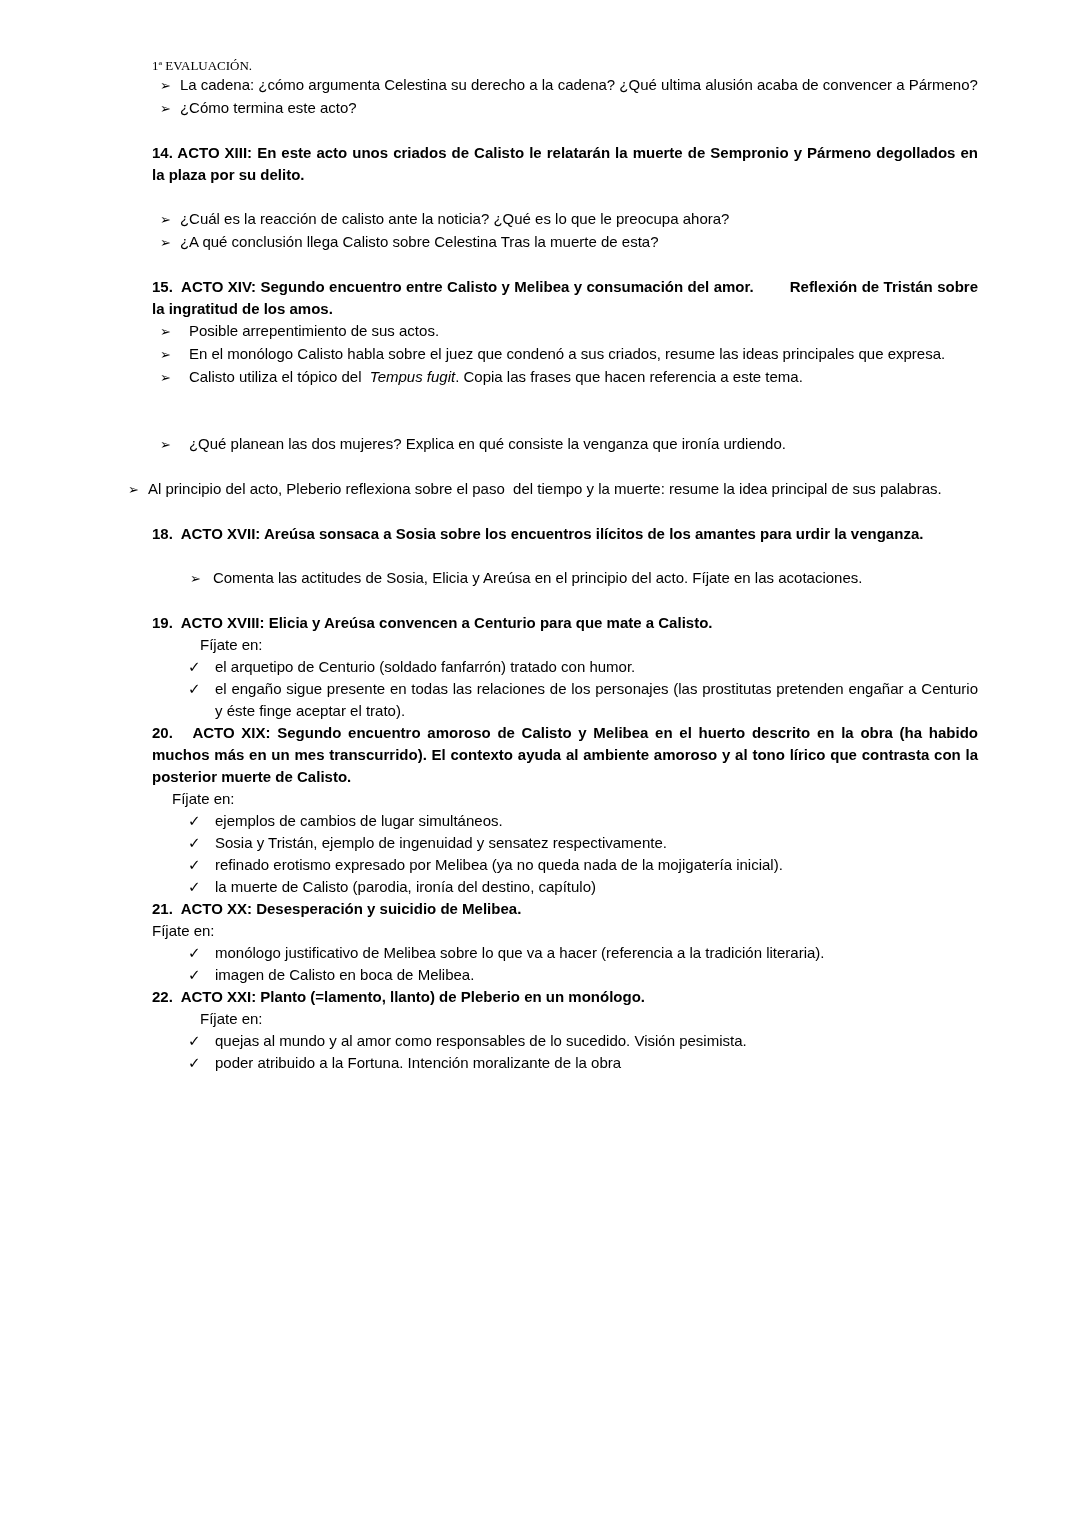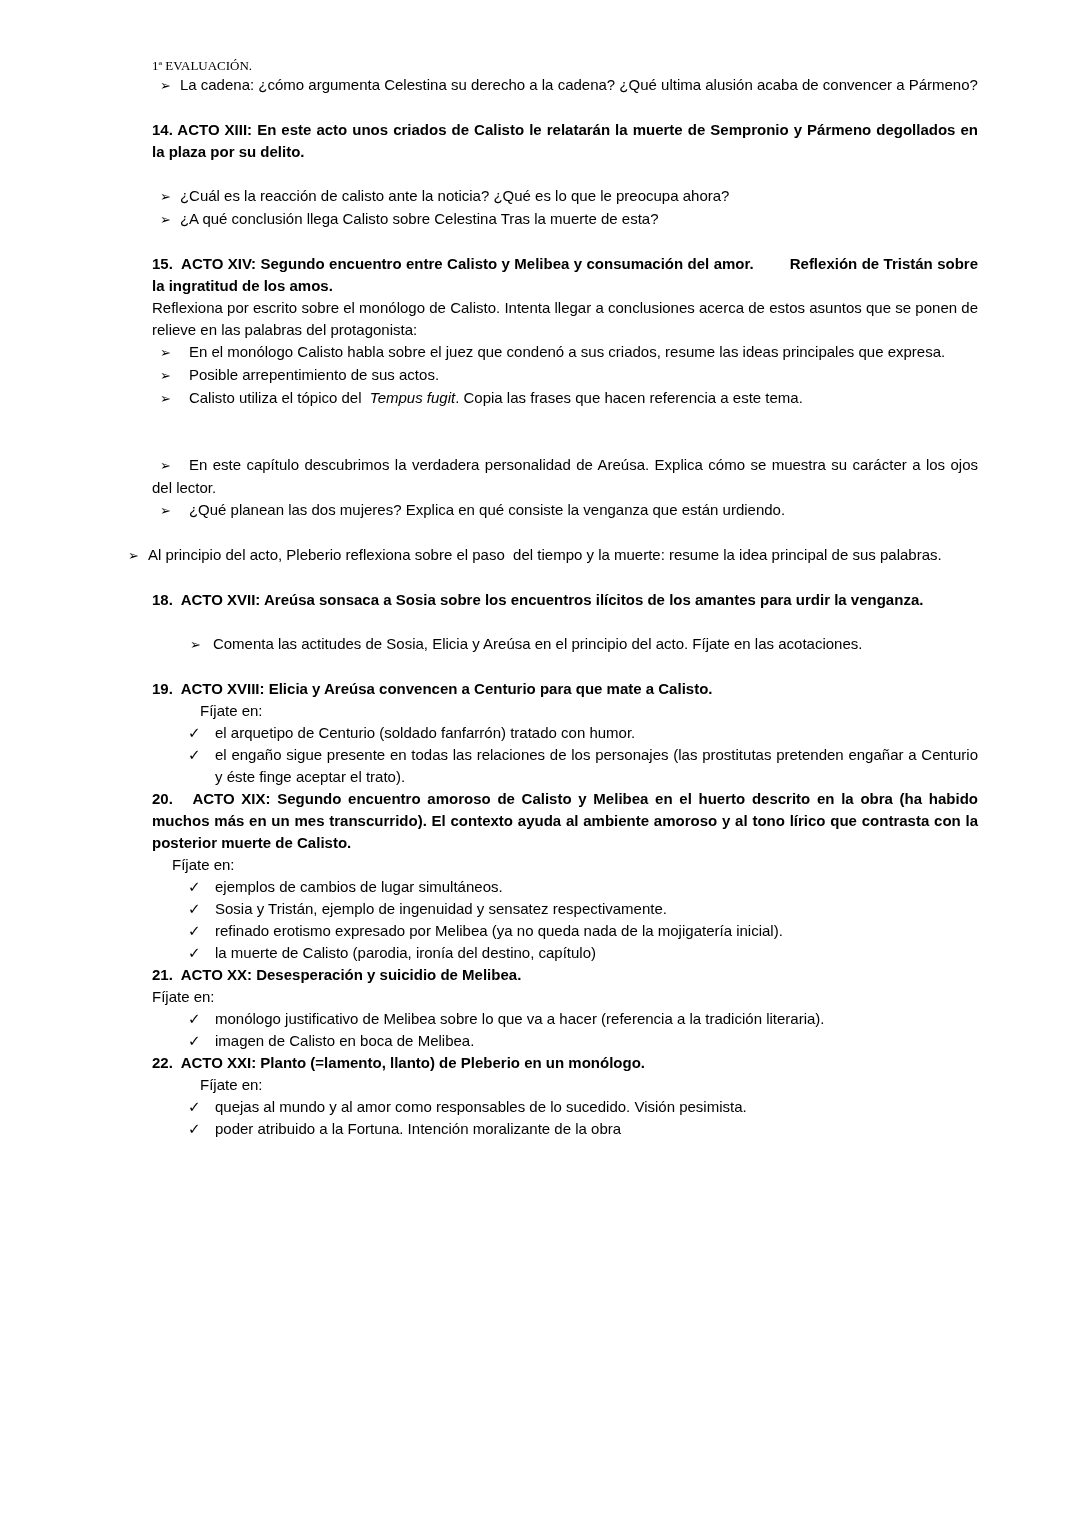--- a/index.html
+++ b/index.html
@@ -44,35 +44,34 @@
   .fij-1 { margin-left:20px; }
   .fij-2 { margin-left:48px; }
 </style>
 </head>
 <body>
 
 <div class="page">
   <div class="doc-header">1ª EVALUACIÓN.</div>
   <div class="content">
       <div class="block bullet arrow-b b-std"><span class="marker">➢</span><span class="btext"><span>La cadena: ¿cómo argumenta Celestina su derecho a la cadena? ¿Qué ultima alusión acaba de convencer a Pármeno?</span></span></div>
+      <div class="block bullet arrow-b b-std"><span class="marker">➢</span><span class="btext"><span>¿Cómo termina este acto?</span></span></div>
       <div class="spacer"></div>
       <div class="block heading"><span>14. ACTO XIII: En este acto unos criados de Calisto le relatarán la muerte de Sempronio y Pármeno degollados en la plaza por su delito.</span></div>
       <div class="spacer"></div>
       <div class="block bullet arrow-b b-std"><span class="marker">➢</span><span class="btext"><span>¿Cuál es la reacción de calisto ante la noticia? ¿Qué es lo que le preocupa ahora?</span></span></div>
       <div class="block bullet arrow-b b-std"><span class="marker">➢</span><span class="btext"><span>¿A qué conclusión llega Calisto sobre Celestina Tras la muerte de esta?</span></span></div>
       <div class="spacer"></div>
       <div class="block heading"><span>15.&nbsp; ACTO XIV: Segundo encuentro entre Calisto y Melibea y consumación del amor.</span><span class="run-gap">Reflexión de Tristán sobre la ingratitud de los amos.</span></div>
-      <div class="block para"><span>Reflexiona por escrito sobre el monólogo de Calisto. Intenta llegar a conclusiones acerca de estos asuntos que se ponen de relieve en las palabras del protagonista:</span></div>
+      <div class="block bullet arrow-b b-wide"><span class="marker">➢</span><span class="btext"><span>Posible arrepentimiento de sus actos.</span></span></div>
       <div class="block bullet arrow-b b-wide"><span class="marker">➢</span><span class="btext"><span>En el monólogo Calisto habla sobre el juez que condenó a sus criados, resume las ideas principales que expresa.</span></span></div>
-      <div class="block bullet arrow-b b-wide"><span class="marker">➢</span><span class="btext"><span>Posible arrepentimiento de sus actos.</span></span></div>
       <div class="block bullet arrow-b b-wide"><span class="marker">➢</span><span class="btext"><span>Calisto utiliza el tópico del&nbsp; </span><span class="it">Tempus fugit</span><span>. Copia las frases que hacen referencia a este tema.</span></span></div>
       <div class="spacer"></div>
       <div class="spacer"></div>
-      <div class="block bullet arrow-b b-wide"><span class="marker">➢</span><span class="btext"><span>En este capítulo descubrimos la verdadera personalidad de Areúsa. Explica cómo se muestra su carácter a los ojos del lector.</span></span></div>
-      <div class="block bullet arrow-b b-wide"><span class="marker">➢</span><span class="btext"><span>¿Qué planean las dos mujeres? Explica en qué consiste la venganza que están urdiendo.</span></span></div>
+      <div class="block bullet arrow-b b-wide"><span class="marker">➢</span><span class="btext"><span>¿Qué planean las dos mujeres? Explica en qué consiste la venganza que ironía urdiendo.</span></span></div>
       <div class="spacer"></div>
       <div class="block bullet arrow-b b-out1"><span class="marker">➢</span><span class="btext"><span>Al principio del acto, Pleberio reflexiona sobre el paso&nbsp; del tiempo y la muerte: resume la idea principal de sus palabras.</span></span></div>
       <div class="spacer"></div>
       <div class="block heading"><span>18.&nbsp; ACTO XVII: Areúsa sonsaca a Sosia sobre los encuentros ilícitos de los amantes para urdir la venganza.</span></div>
       <div class="spacer"></div>
       <div class="block bullet arrow-b b-ind"><span class="marker">➢</span><span class="btext"><span>Comenta las actitudes de Sosia, Elicia y Areúsa en el principio del acto. Fíjate en las acotaciones.</span></span></div>
       <div class="spacer"></div>
       <div class="block heading"><span>19.&nbsp; ACTO XVIII: Elicia y Areúsa convencen a Centurio para que mate a Calisto.</span></div>
       <div class="block para fij-2"><span>Fíjate en:</span></div>
       <div class="block bullet check-b">

